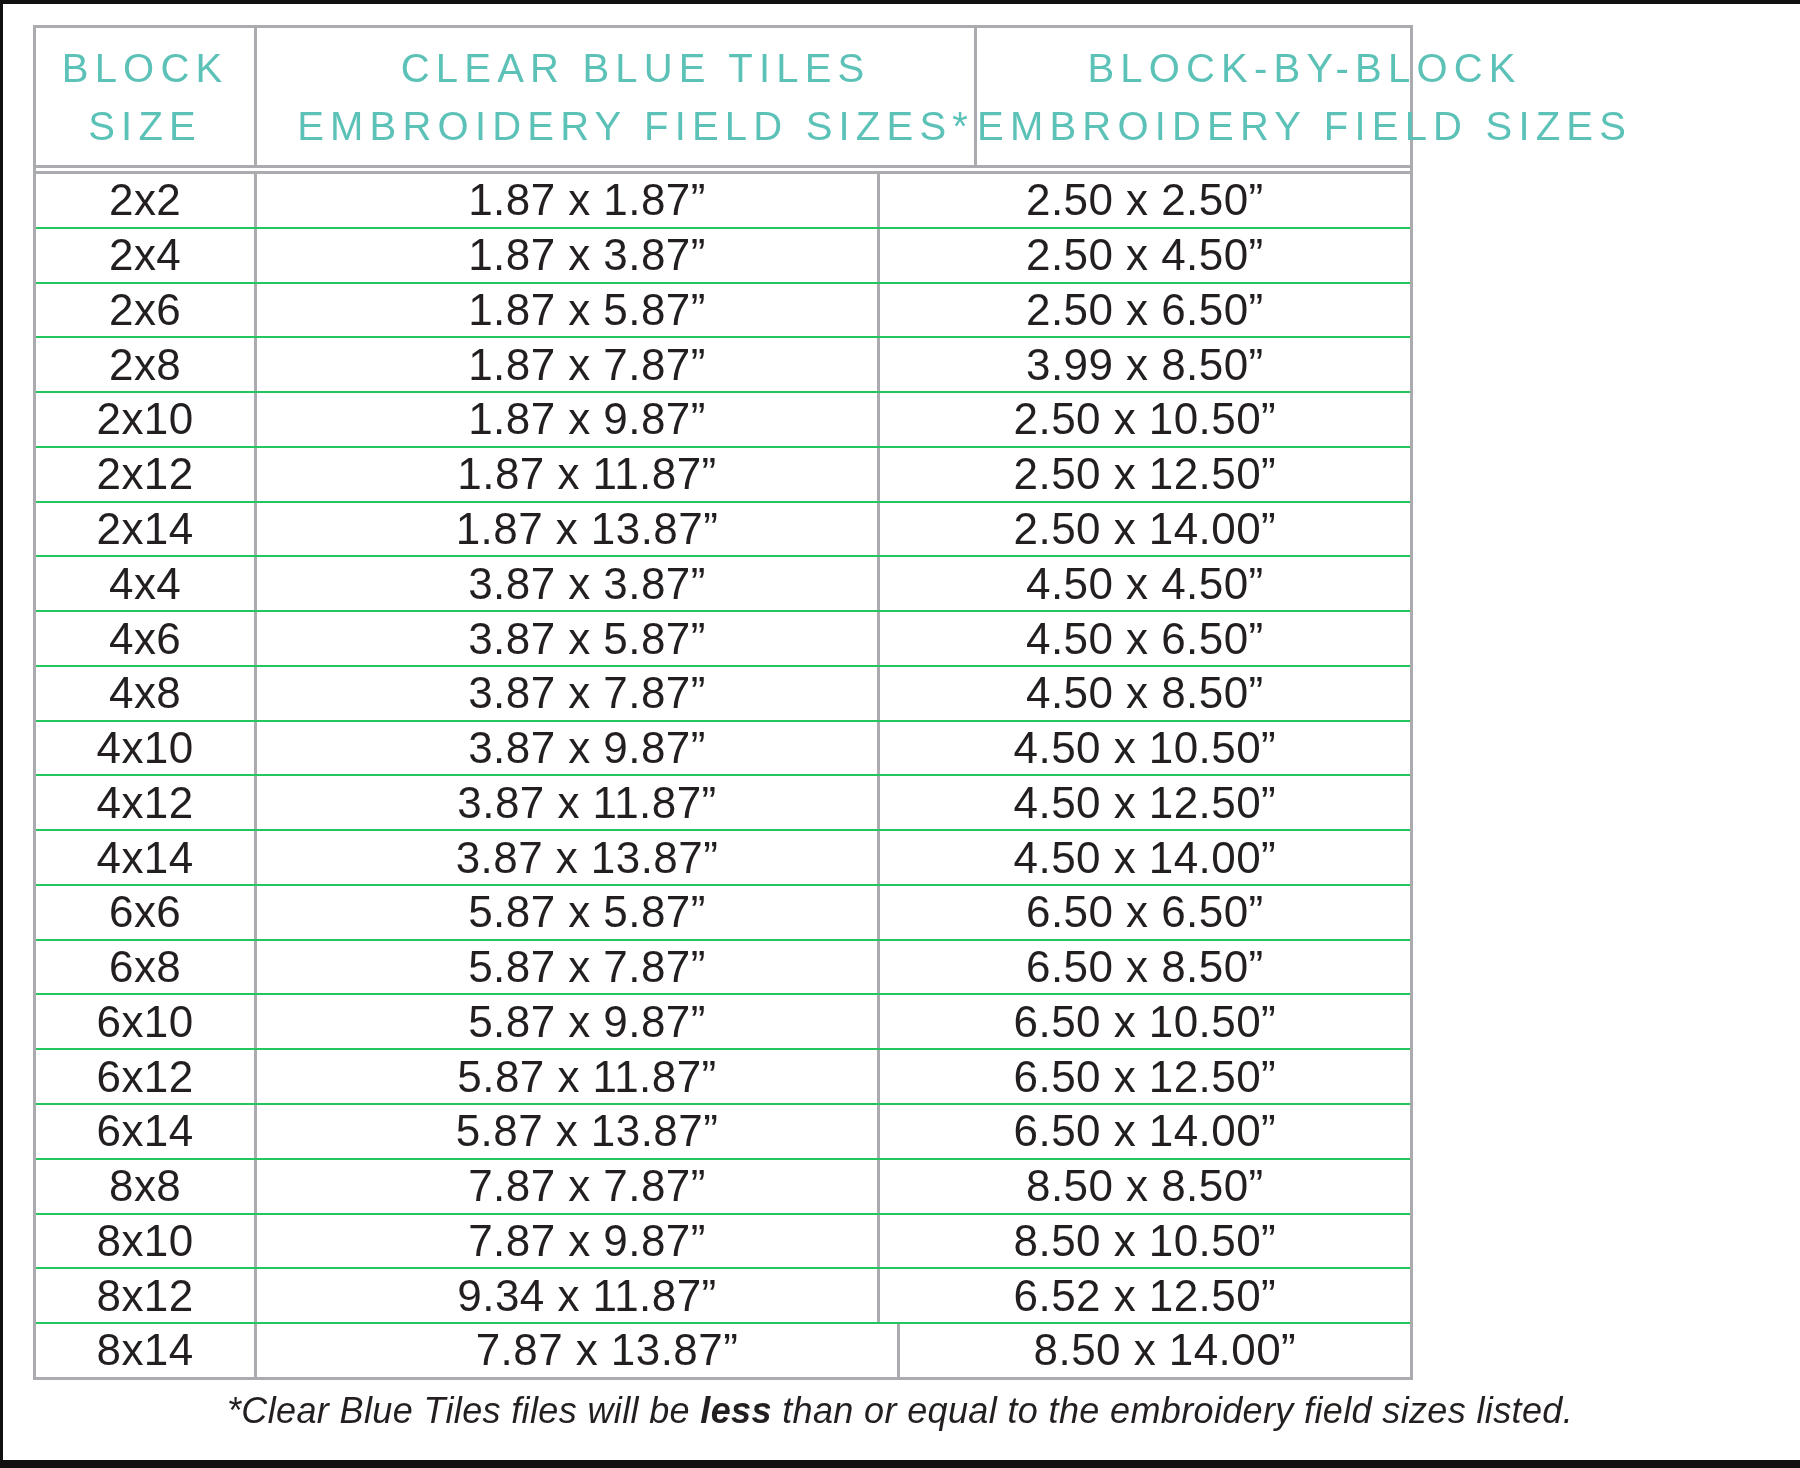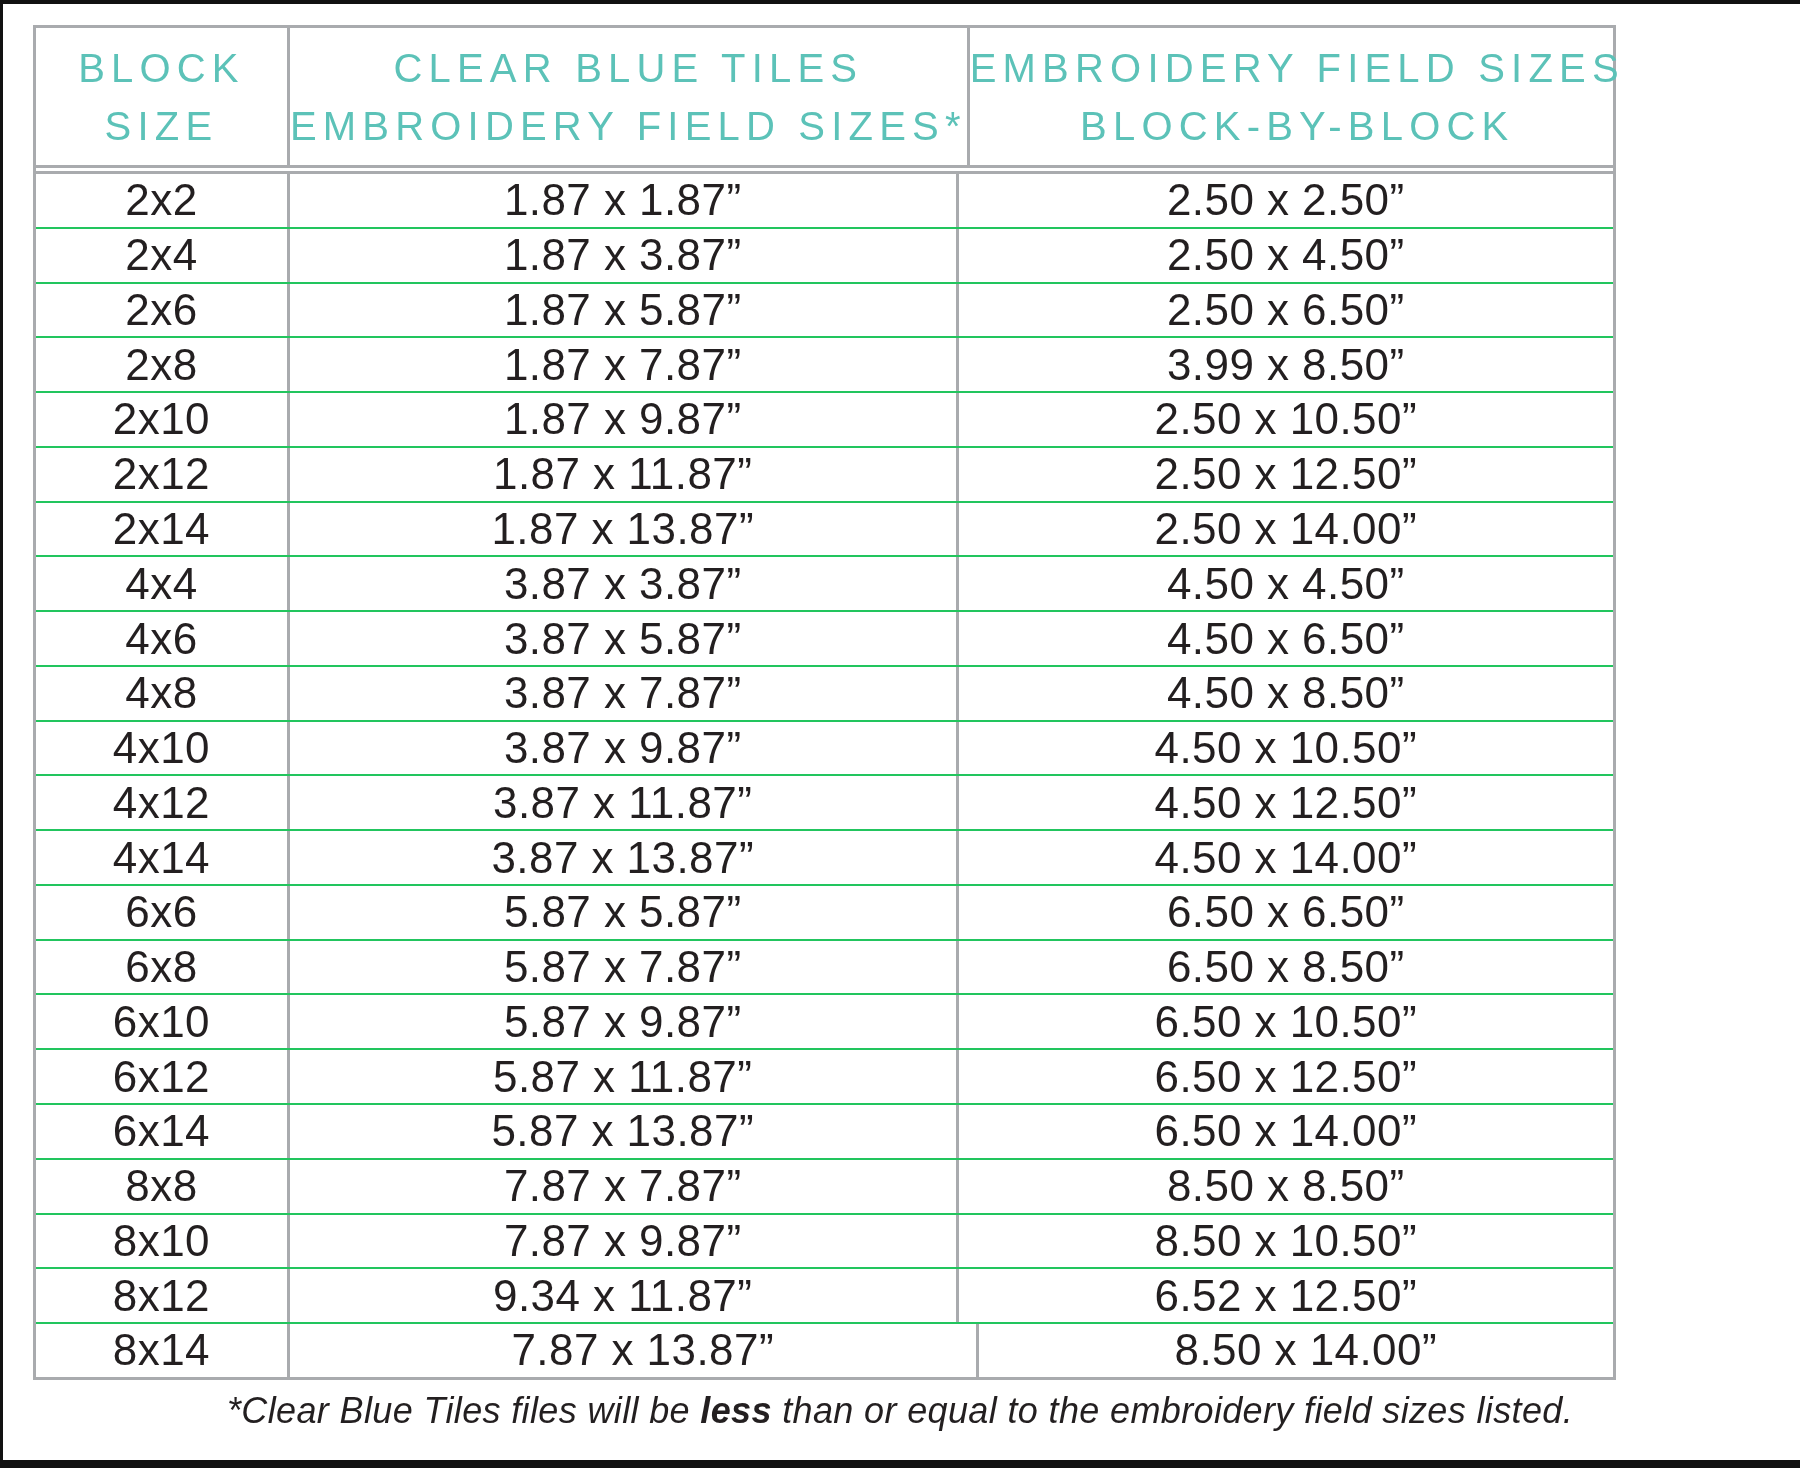--- a/index.html
+++ b/index.html
@@ -12,21 +12,21 @@
   }
 
   
   .frame-top    { position: absolute; top: 0; left: 0; width: 100%; height: 4px; background: #111111; }
   .frame-left   { position: absolute; top: 0; left: 0; width: 3px; height: 100%; background: #111111; }
   .frame-bottom { position: absolute; bottom: 0; left: 0; width: 100%; height: 8px; background: #111111; }
 
   .size-table {
     position: absolute;
     left: 33px; top: 25px;
-    width: 1583px; height: 1355px;
+    width: 1380px; height: 1355px;
     border: 3px solid #a9abae;
     display: flex;
     flex-direction: column;
     background: #ffffff;
   }
 
   .thead {
     display: flex;
     height: 146px;
     flex: 0 0 auto;
@@ -38,21 +38,21 @@
     align-items: center;
     justify-content: center;
     color: #5cc2b8;
     font-size: 40px;
     letter-spacing: 0.155em;
     line-height: 1.45;
     text-align: center;
     white-space: nowrap;
   }
   .col-1 { flex: 0 0 16.1%; }
-  .col-2 { flex: 0 0 42.4%; }
+  .col-2 { flex: 0 0 42.4%; margin-left: 40px; }
   .col-3 { flex: 1 1 auto; }
   .divider-right { border-right: 3px solid #a9abae; }
 
   .tbody { display: flex; flex-direction: column; flex: 1 1 auto; }
   .tr { display: flex; flex: 1 1 auto; border-bottom: 2px solid #22c55e; }
   .tr:last-child { border-bottom: none; gap: 20px; }
   .td {
     display: flex;
     align-items: center;
     justify-content: center;
@@ -86,22 +86,22 @@
   <div class="thead">
     <div class="th col-1 divider-right">
       <span>BLOCK</span>
       <span>SIZE</span>
     </div>
     <div class="th col-2 divider-right">
       <span>CLEAR BLUE TILES</span>
       <span>EMBROIDERY FIELD SIZES*</span>
     </div>
     <div class="th col-3">
+      <span>BLOCK-BY-BLOCK</span>
       <span>EMBROIDERY FIELD SIZES</span>
-      <span>BLOCK-BY-BLOCK</span>
     </div>
   </div>
   <div class="tbody">
   <div class="tr">
     <div class="td col-1 divider-right">2x2</div>
     <div class="td col-2 divider-right">1.87 x 1.87”</div>
     <div class="td col-3">2.50 x 2.50”</div>
   </div>
 
   <div class="tr">

